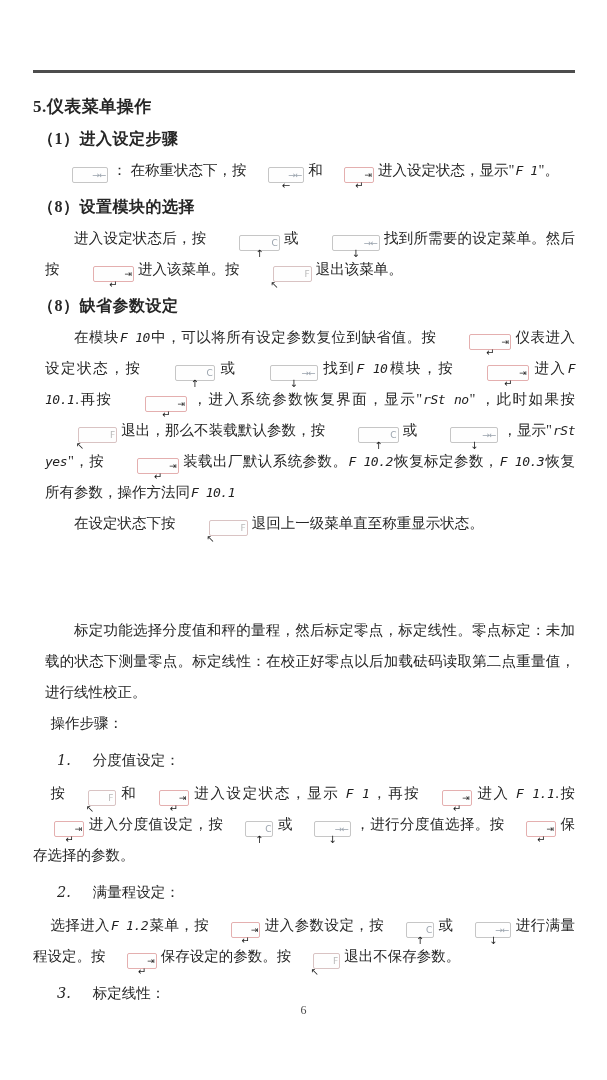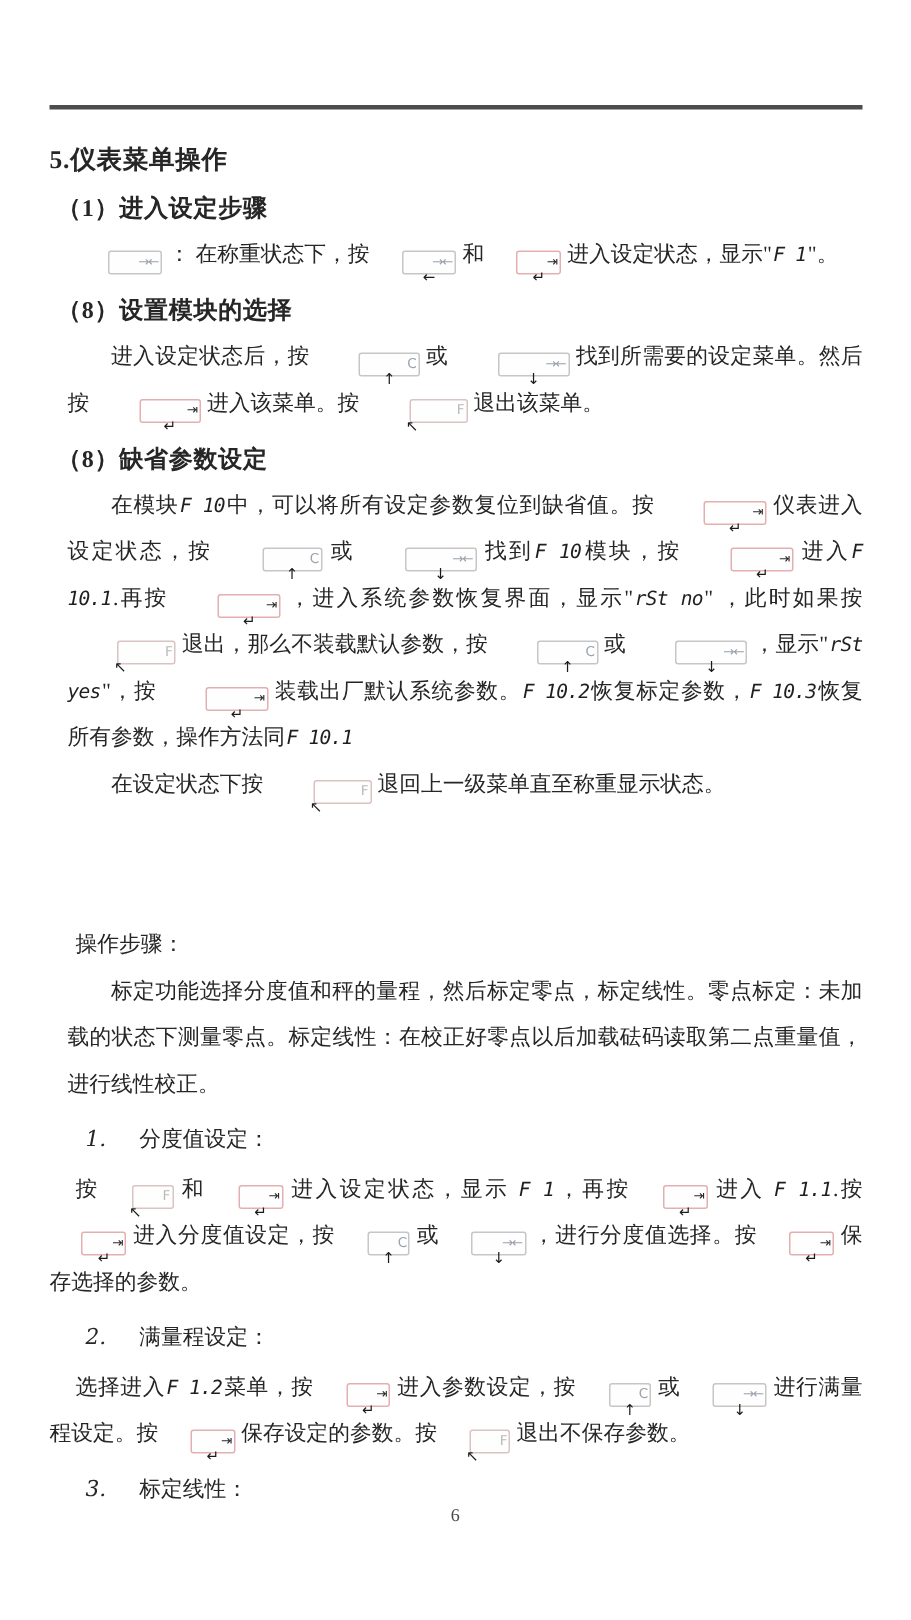--- a/index.html
+++ b/index.html
@@ -51,22 +51,22 @@
       <div class="h1">5.仪表菜单操作</div>
       <div class="h2">（1）进入设定步骤</div>
       <div class="p ind-sm"><span class="key gray"><span class="cap">→←</span></span>： 在称重状态下，按<span class="key gray"><span class="cap">→←</span><span class="sub">←</span></span>和<span class="key pink"><span class="cap">⇥</span><span class="sub">↵</span></span>进入设定状态，显示"<span class="seg">F 1</span>"。</div>
       <div class="h2">（8）设置模块的选择</div>
       <div class="p ind">进入设定状态后，按<span class="key gray"><span class="cap">C</span><span class="sub">↑</span></span>或<span class="key gray"><span class="cap">→←</span><span class="sub">↓</span></span>找到所需要的设定菜单。然后按<span class="key pink"><span class="cap">⇥</span><span class="sub">↵</span></span>进入该菜单。按<span class="key faint"><span class="cap">F</span><span class="sub subl">↖</span></span>退出该菜单。</div>
       <div class="h2">（8）缺省参数设定</div>
       <div class="p ind">在模块<span class="seg">F 10</span>中，可以将所有设定参数复位到缺省值。按<span class="key pink"><span class="cap">⇥</span><span class="sub">↵</span></span>仪表进入设定状态，按<span class="key gray"><span class="cap">C</span><span class="sub">↑</span></span>或<span class="key gray"><span class="cap">→←</span><span class="sub">↓</span></span>找到<span class="seg">F 10</span>模块，按<span class="key pink"><span class="cap">⇥</span><span class="sub">↵</span></span>进入<span class="seg">F 10.1</span>.再按<span class="key pink"><span class="cap">⇥</span><span class="sub">↵</span></span>，进入系统参数恢复界面，显示"<span class="seg">rSt no</span>" ，此时如果按<span class="key faint"><span class="cap">F</span><span class="sub subl">↖</span></span>退出，那么不装载默认参数，按<span class="key gray"><span class="cap">C</span><span class="sub">↑</span></span>或<span class="key gray"><span class="cap">→←</span><span class="sub">↓</span></span>，显示"<span class="seg">rSt yes</span>"，按<span class="key pink"><span class="cap">⇥</span><span class="sub">↵</span></span>装载出厂默认系统参数。<span class="seg">F 10.2</span>恢复标定参数，<span class="seg">F 10.3</span>恢复所有参数，操作方法同<span class="seg">F 10.1</span></div>
       <div class="p ind">在设定状态下按<span class="key faint"><span class="cap">F</span><span class="sub subl">↖</span></span>退回上一级菜单直至称重显示状态。</div>
       <div style="height: 62px;"></div>
       <div style="height: 14px;"></div>
+      <div class="p ind">标定功能选择分度值和秤的量程，然后标定零点，标定线性。零点标定：未加载的状态下测量零点。标定线性：在校正好零点以后加载砝码读取第二点重量值，进行线性校正。</div>
       <div class="p ind-sm">操作步骤：</div>
-      <div class="p ind">标定功能选择分度值和秤的量程，然后标定零点，标定线性。零点标定：未加载的状态下测量零点。标定线性：在校正好零点以后加载砝码读取第二点重量值，进行线性校正。</div>
       <div class="step"><span class="num">1.</span><span>分度值设定：</span></div>
       <div class="p ind-sm">按<span class="key faint"><span class="cap">F</span><span class="sub subl">↖</span></span>和<span class="key pink"><span class="cap">⇥</span><span class="sub">↵</span></span>进入设定状态，显示 <span class="seg">F 1</span>，再按<span class="key pink"><span class="cap">⇥</span><span class="sub">↵</span></span>进入 <span class="seg">F 1.1</span>.按<span class="key pink"><span class="cap">⇥</span><span class="sub">↵</span></span>进入分度值设定，按<span class="key gray"><span class="cap">C</span><span class="sub">↑</span></span>或<span class="key gray"><span class="cap">→←</span><span class="sub">↓</span></span>，进行分度值选择。按<span class="key pink"><span class="cap">⇥</span><span class="sub">↵</span></span>保存选择的参数。</div>
       <div class="step"><span class="num">2.</span><span>满量程设定：</span></div>
       <div class="p ind-sm">选择进入<span class="seg">F 1.2</span>菜单，按<span class="key pink"><span class="cap">⇥</span><span class="sub">↵</span></span>进入参数设定，按<span class="key gray"><span class="cap">C</span><span class="sub">↑</span></span>或<span class="key gray"><span class="cap">→←</span><span class="sub">↓</span></span>进行满量程设定。按<span class="key pink"><span class="cap">⇥</span><span class="sub">↵</span></span>保存设定的参数。按<span class="key faint"><span class="cap">F</span><span class="sub subl">↖</span></span>退出不保存参数。</div>
       <div class="step"><span class="num">3.</span><span>标定线性：</span></div>
     </div>
   <div class="footer">6</div>
 </div>
 
 </body></html>

